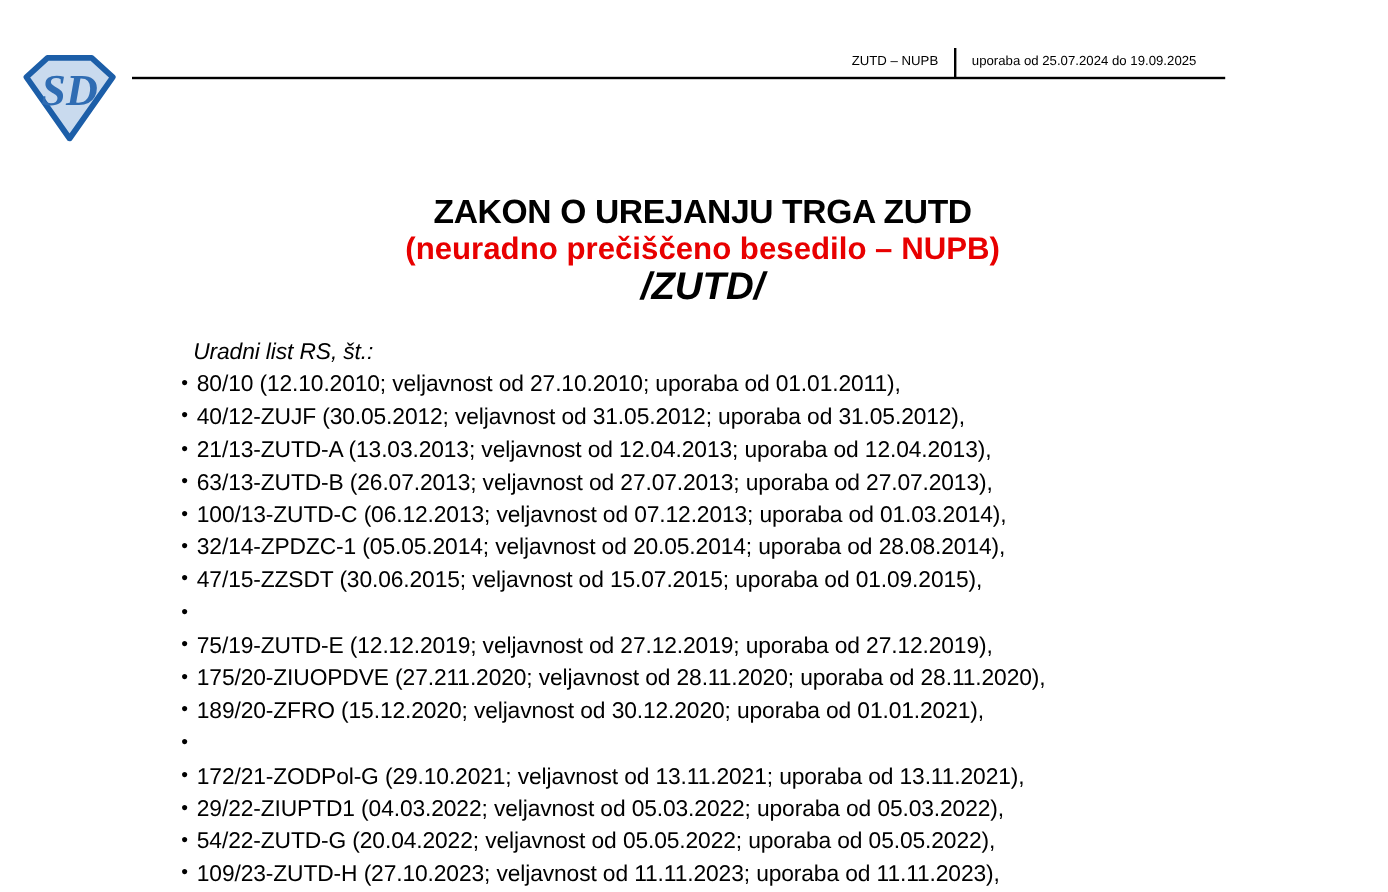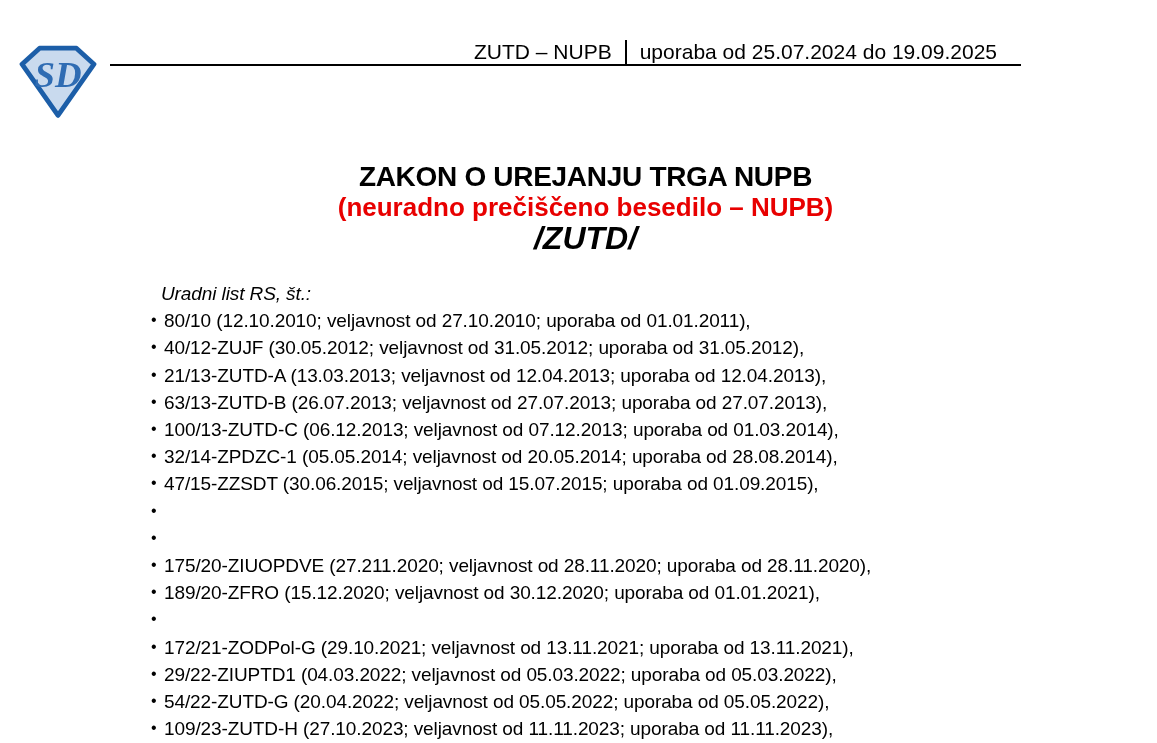--- a/index.html
+++ b/index.html
@@ -28,21 +28,21 @@
   .logo-text{
     fill:var(--logo-letter);
     font-family:"Liberation Serif","DejaVu Serif",serif;
     font-weight:bold;font-style:italic;font-size:46px;
   }
 
   
   .header{
     position:absolute;top:41px;right:160px;
     display:flex;align-items:flex-start;gap:13px;
-    font-size:21px;line-height:21px;white-space:nowrap;justify-content:space-between;
+    font-size:11px;line-height:21px;white-space:nowrap;justify-content:space-between;
   }
   .vbar{width:0;border-left:2px solid var(--ink);height:25px;margin-top:-1px;}
   .header-rule{
     position:absolute;left:110px;top:64px;width:911px;height:0;
     border-top:2.5px solid var(--ink);
   }
 
   
   .titles{
     position:absolute;left:0;right:0;top:161px;
@@ -85,21 +85,21 @@
   </svg>
 
   <div class="header">
     <span>ZUTD – NUPB</span>
     <span class="vbar"></span>
     <span>uporaba od 25.07.2024 do 19.09.2025</span>
   </div>
   <div class="header-rule"></div>
 
   <div class="titles">
-    <h1 class="doc-title">ZAKON O UREJANJU TRGA NUPB</h1>
+    <h1 class="doc-title">ZAKON O UREJANJU TRGA ZUTD</h1>
     <h2 class="doc-subtitle">(neuradno prečiščeno besedilo – NUPB)</h2>
     <h3 class="doc-abbrev">/ZUTD/</h3>
   </div>
 
   <div class="listblock">
     <p class="list-intro">Uradni list RS, št.:</p>
     <ul class="amendments" id="amendments-list">
   <li>
     <span class="bullet">•</span>
     <span class="amend-text">80/10 (12.10.2010; veljavnost od 27.10.2010; uporaba od 01.01.2011),</span>
@@ -134,20 +134,21 @@
     <span class="bullet">•</span>
     <span class="amend-text">47/15-ZZSDT (30.06.2015; veljavnost od 15.07.2015; uporaba od 01.09.2015),</span>
   </li>
 
   <li>
     <span class="bullet">•</span>
   </li>
 
   <li>
     <span class="bullet">•</span>
+    <span class="amend-text">75/19-ZUTD-E (12.12.2019; veljavnost od 27.12.2019; uporaba od 27.12.2019),</span>
   </li>
 
   <li>
     <span class="bullet">•</span>
     <span class="amend-text">175/20-ZIUOPDVE (27.211.2020; veljavnost od 28.11.2020; uporaba od 28.11.2020),</span>
   </li>
 
   <li>
     <span class="bullet">•</span>
     <span class="amend-text">189/20-ZFRO (15.12.2020; veljavnost od 30.12.2020; uporaba od 01.01.2021),</span>

